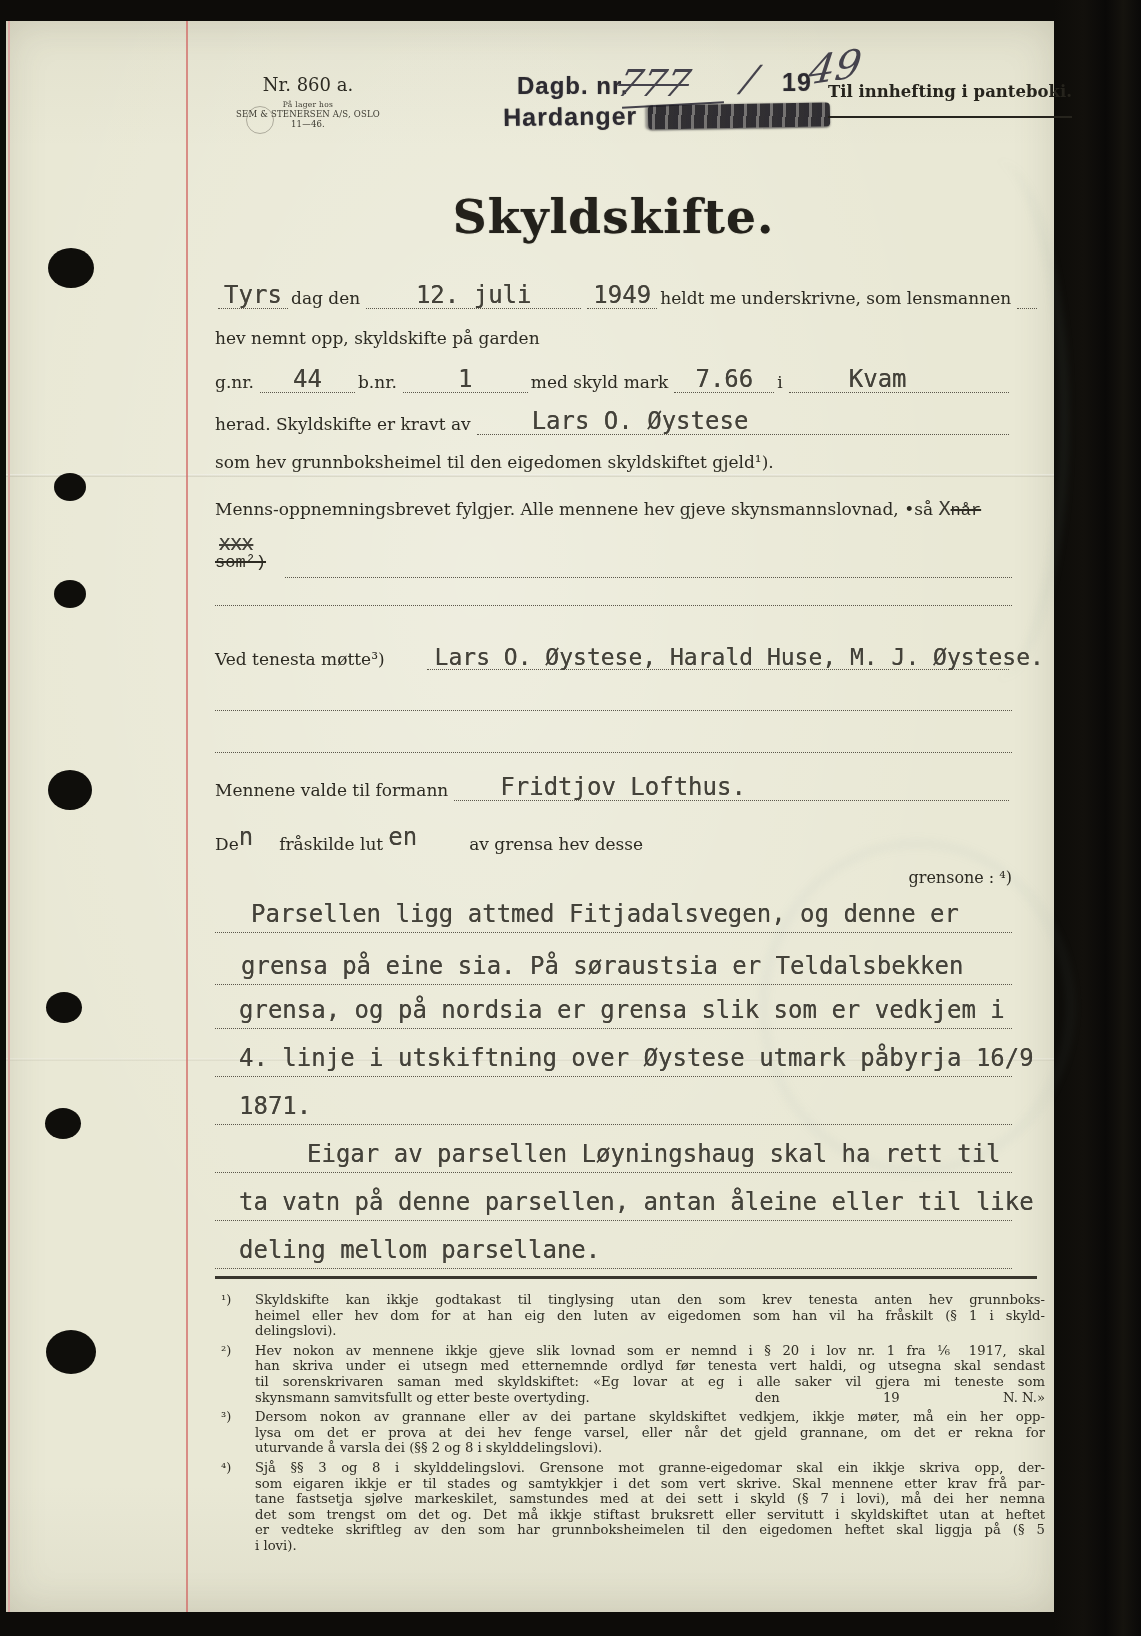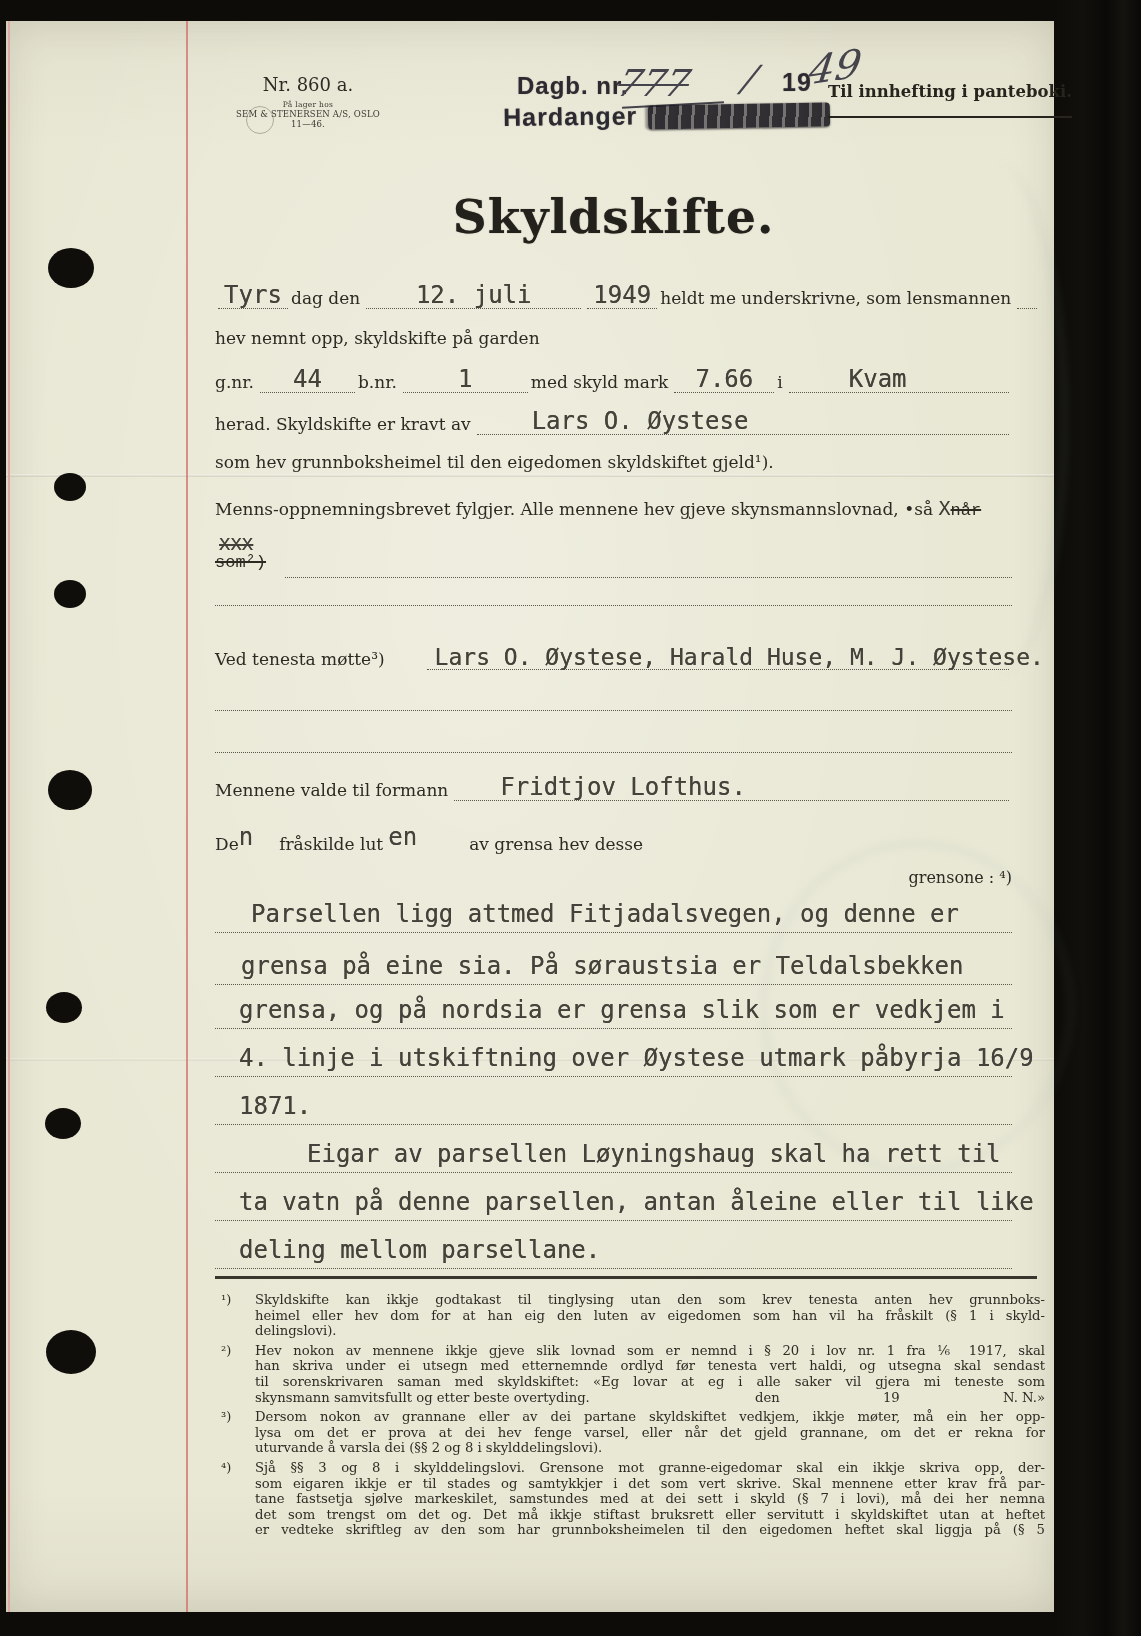--- a/index.html
+++ b/index.html
@@ -254,15 +254,16 @@
       <div class="fn-line">lysa om det er prova at dei hev fenge varsel, eller når det gjeld grannane, om det er rekna for</div>
       <div class="fn-line last">uturvande å varsla dei (§§ 2 og 8 i skylddelingslovi).</div>
     </div>
     <div class="fn">
       <span class="fn-num">⁴)</span>
       <div class="fn-line">Sjå §§ 3 og 8 i skylddelingslovi. Grensone mot granne-eigedomar skal ein ikkje skriva opp, der-</div>
       <div class="fn-line">som eigaren ikkje er til stades og samtykkjer i det som vert skrive. Skal mennene etter krav frå par-</div>
       <div class="fn-line">tane fastsetja sjølve markeskilet, samstundes med at dei sett i skyld (§ 7 i lovi), må dei her nemna</div>
       <div class="fn-line">det som trengst om det og. Det må ikkje stiftast bruksrett eller servitutt i skyldskiftet utan at heftet</div>
       <div class="fn-line">er vedteke skriftleg av den som har grunnboksheimelen til den eigedomen heftet skal liggja på (§ 5</div>
+      <div class="fn-line last">i lovi).</div>
     </div>
   </div>
 </div>
 
 </body></html>

